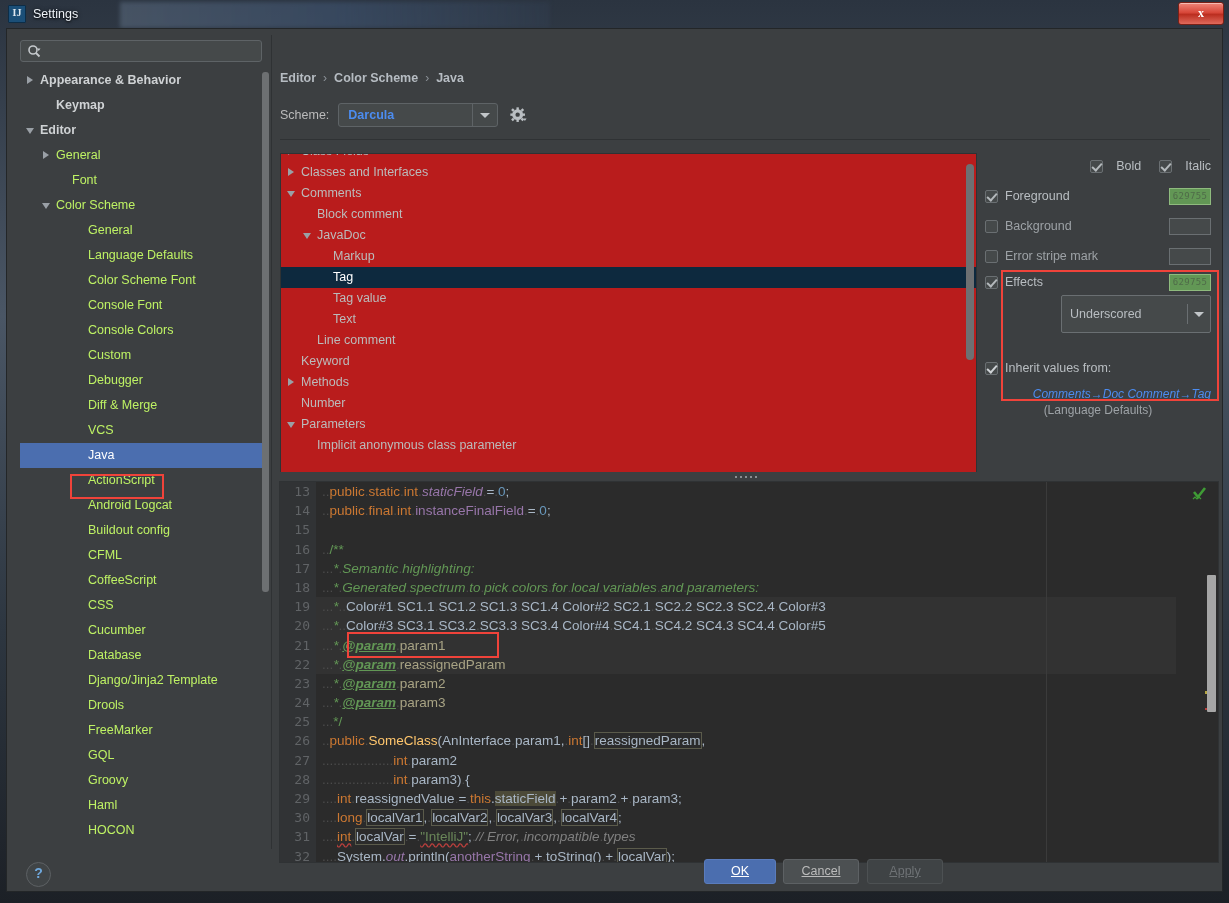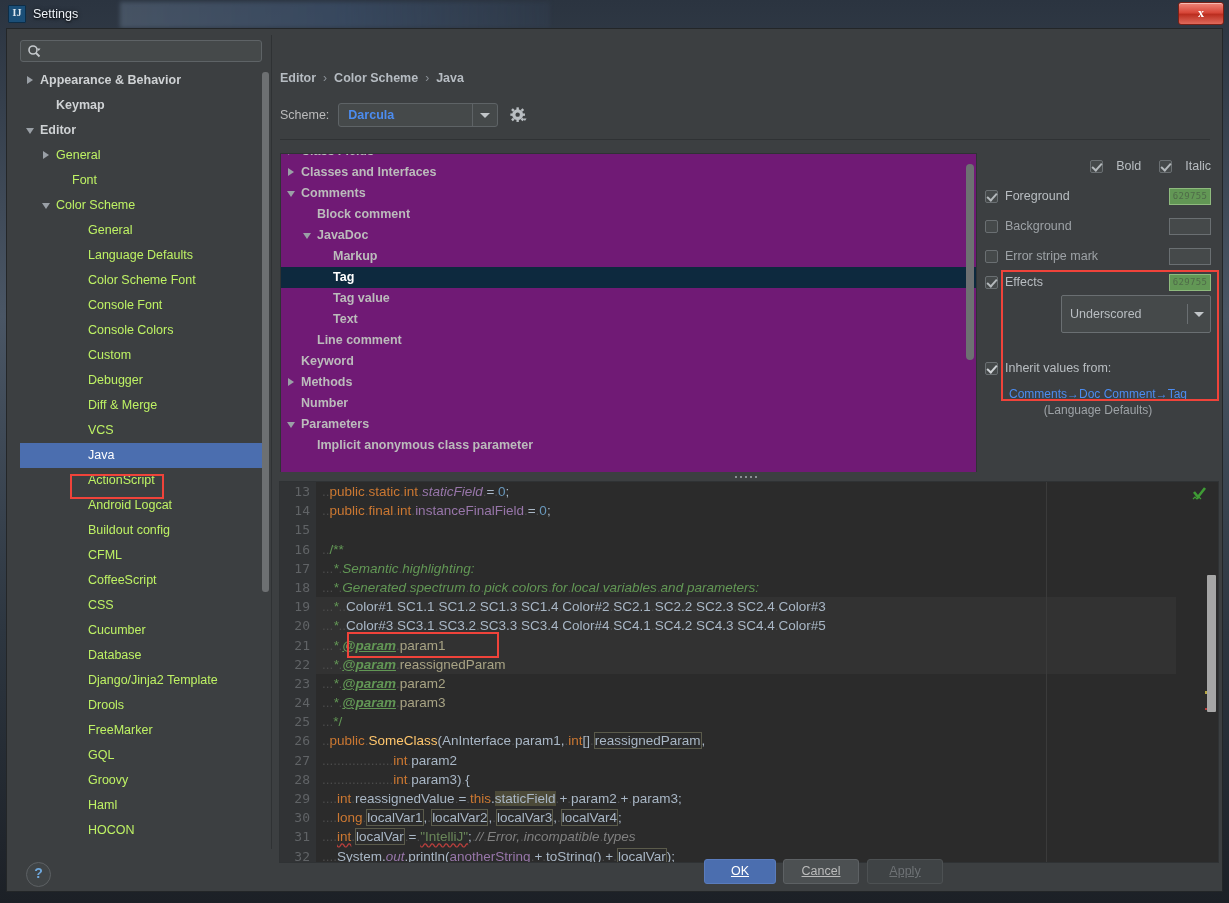--- a/index.html
+++ b/index.html
@@ -131,21 +131,21 @@
     display:flex;align-items:center;justify-content:center;
   }
   .caret-down{border-left:5px solid transparent;border-right:5px solid transparent;border-top:5px solid #c2c6c9;}
   #gear-btn{margin-left:12px;display:flex;align-items:center;cursor:pointer;}
 
   #hsep{position:absolute;left:7px;top:104px;width:930px;height:1px;background:#2f3234;}
 
   
   #attr-panel{
     position:absolute;left:7px;top:118px;width:697px;height:328px;
-    background:#701a75;border:1px solid #2f3234;box-sizing:border-box;overflow:hidden;font-weight:bold;
+    background:#b91c1c;border:1px solid #2f3234;box-sizing:border-box;overflow:hidden;
   }
   #attr-list{position:absolute;left:0;top:-13px;width:100%;}
   .anode{
     height:21px;line-height:21px;display:flex;align-items:center;
     color:#bbbbbb;font-size:12.5px;white-space:nowrap;cursor:default;
   }
   .anode.sel{background:#0d293e;color:#ffffff;}
   .anode .arrow{width:9px;height:9px;flex:0 0 auto;margin-right:5px;position:relative;}
   .anode .arrow.closed::after{
     content:"";position:absolute;left:1px;top:0px;
@@ -184,21 +184,21 @@
     cursor:pointer;
   }
   .swatch.green{background:#629755;border:1px solid #8fbb7e;color:#4f6b49;}
   #effects-combo{
     width:150px;height:38px;background:#45494a;border:1px solid #6a6f72;border-radius:2px;
     display:flex;align-items:center;box-sizing:border-box;cursor:pointer;
   }
   #effects-value{flex:1;color:#b9bec2;font-size:12.5px;padding-left:8px;}
   #effects-arrow{width:22px;height:20px;border-left:1px solid #6a6f72;display:flex;align-items:center;justify-content:center;}
   #inherit-link{
-    color:#4c8cf0;font-size:12px;text-align:center;cursor:pointer;
+    color:#4c8cf0;font-size:12px;text-align:right;cursor:pointer;font-style:italic;
   }
   #inherit-sub{color:#9da2a6;font-size:12px;text-align:center;margin-top:2px;}
   #effects-highlight{
     position:absolute;left:994px;top:241px;width:218px;height:131px;
     border:2px solid #f0433a;box-sizing:border-box;pointer-events:none;
   }
 
   
   #splitter{
     position:absolute;left:266px;top:443px;width:946px;height:9px;

